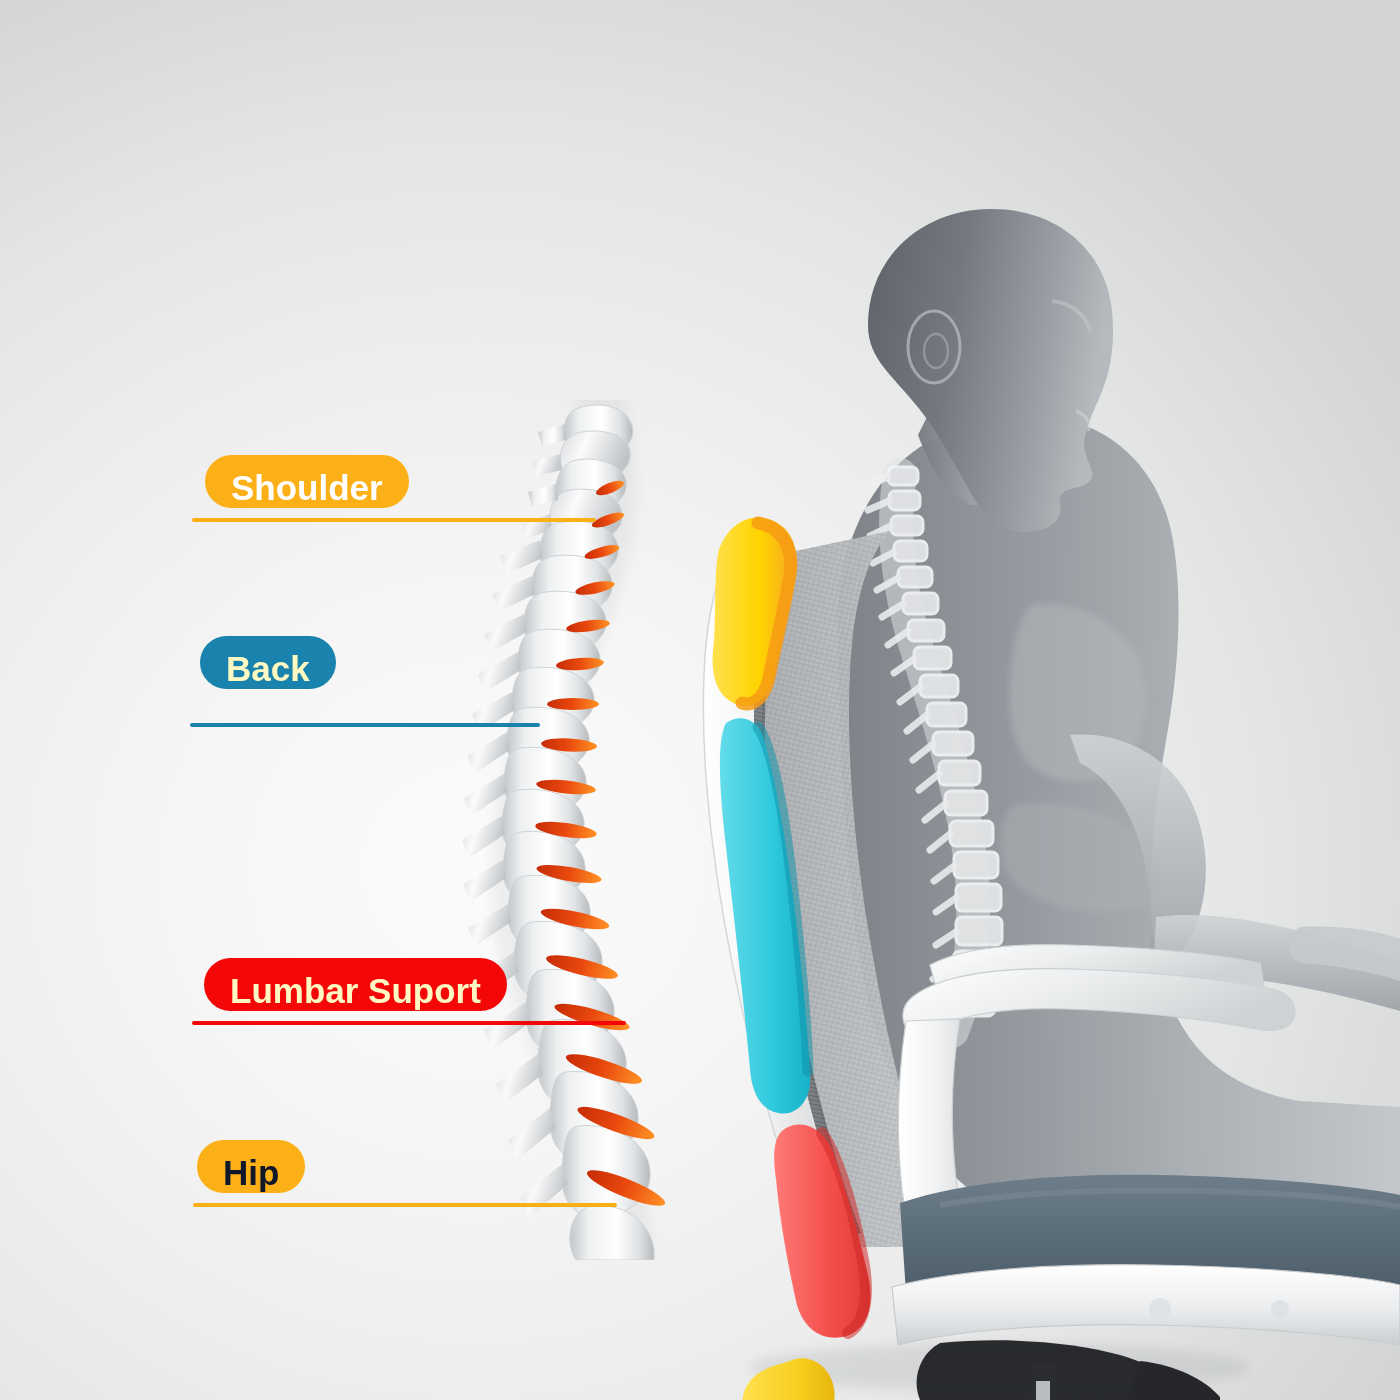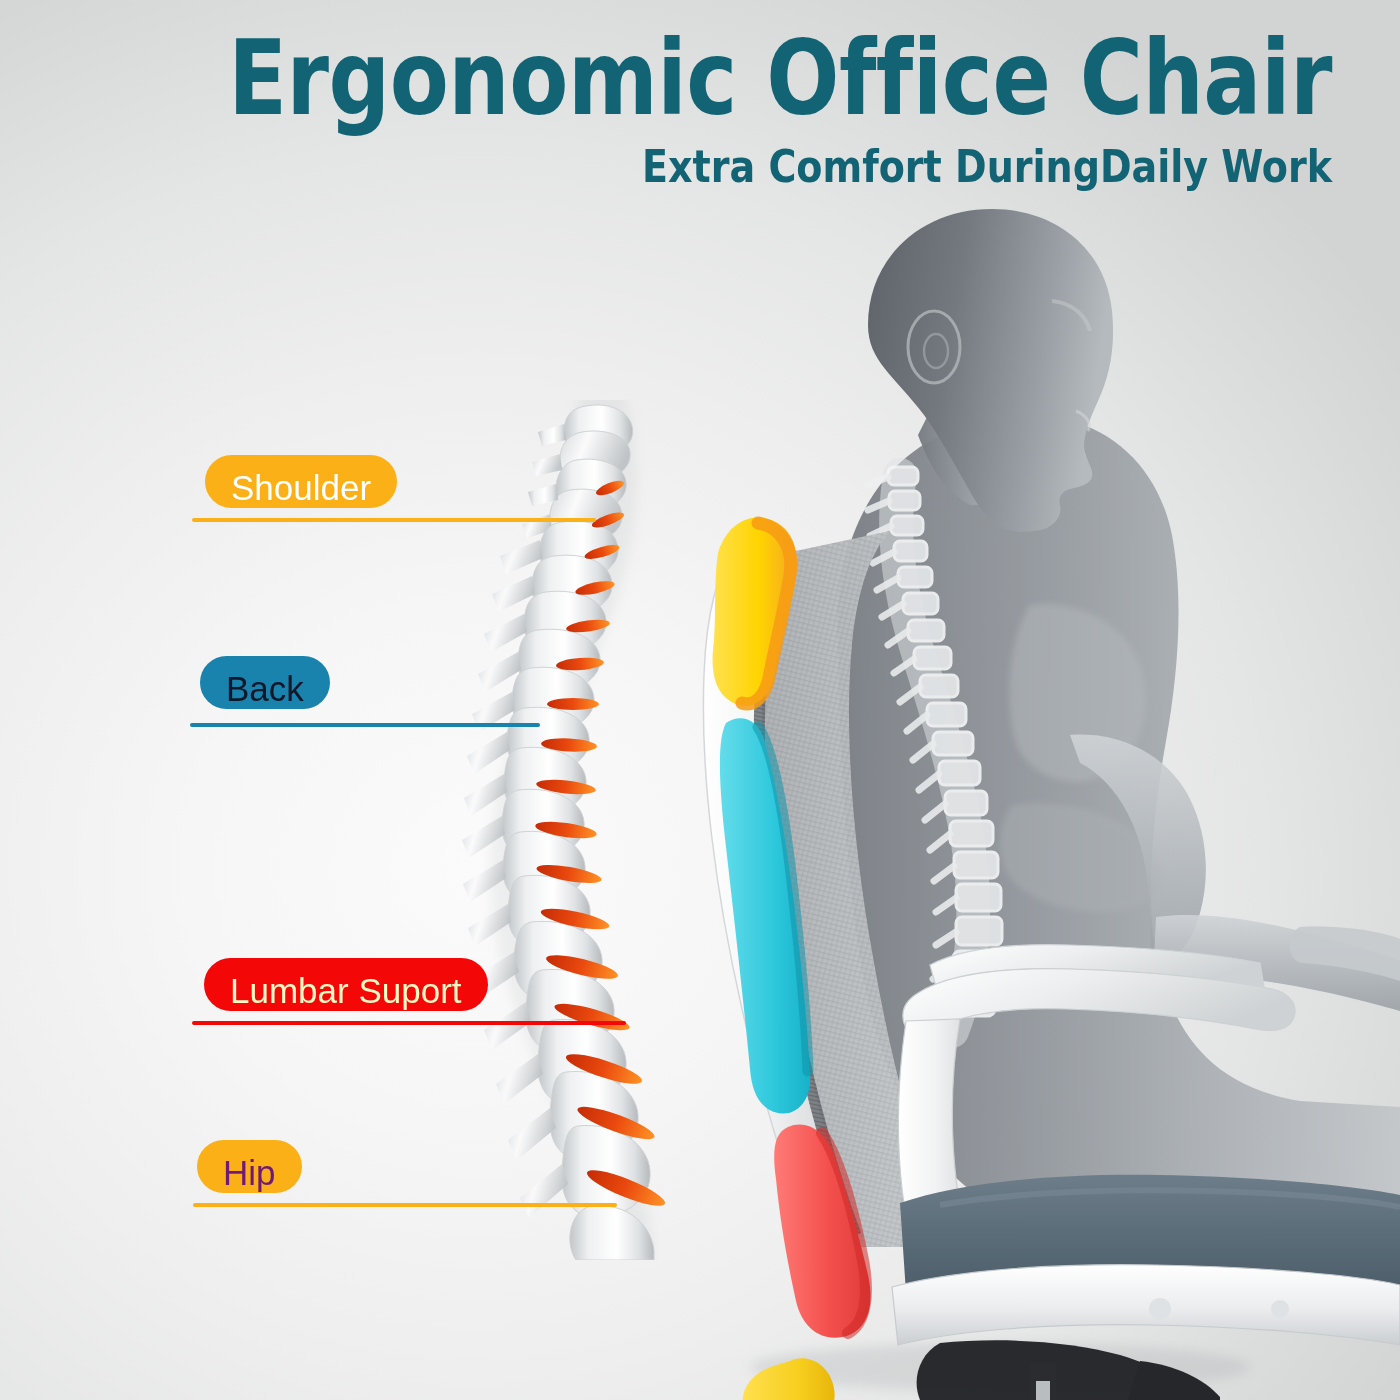--- a/index.html
+++ b/index.html
@@ -67,21 +67,21 @@
   
   .callout {
     position: absolute;
     z-index: 25;
   }
   .pill {
     display: inline-block;
     border-radius: 999px;
     color: #ffffff;
     font-size: 35px;
-    font-weight: 400;
+    font-weight: 700;
     line-height: 1;
     padding: 15px 26px 3px 26px;
     white-space: nowrap;
     box-sizing: border-box;
   }
   .leader {
     display: block;
     height: 4px;
     border-radius: 2px;
   }
@@ -105,24 +105,20 @@
     height: 1225px;
     z-index: 10;
   }
   .scene svg, .spine-wrap svg { display: block; }
 </style>
 </head>
 <body>
 
 <div id="poster">
 
-  <div class="header">
-    <h1 class="title">Ergonomic Office Chair</h1>
-    <h2 class="subtitle">Extra Comfort DuringDaily Work</h2>
-  </div>
 
   <div class="scene">
     <svg viewBox="0 0 800 1225" width="800" height="1225">
       <defs>
         <linearGradient id="gBody" x1="0" y1="0" x2="1" y2="0">
           <stop offset="0%" stop-color="#757a80"></stop>
           <stop offset="32%" stop-color="#8e9399"></stop>
           <stop offset="62%" stop-color="#a7acb1"></stop>
           <stop offset="100%" stop-color="#c2c6c9"></stop>
         </linearGradient>
@@ -593,26 +589,26 @@
       </g>
     </svg>
   </div>
 
   <div id="callout-layer">
       <div class="callout" style="left: 0px; top: 0px; width: 1400px; height: 0px;">
         <span class="pill" style="position: absolute; left: 205px; top: 455px; background: rgb(251, 176, 23); color: rgb(255, 255, 255);">Shoulder</span>
         <span class="leader" style="position: absolute; left: 192px; top: 518px; width: 404px; background: rgb(251, 176, 23);"></span>
       </div>
       <div class="callout" style="left: 0px; top: 0px; width: 1400px; height: 0px;">
-        <span class="pill" style="position: absolute; left: 200px; top: 656px; background: rgb(25, 130, 173); color: #0f172a;">Back</span>
+        <span class="pill" style="position: absolute; left: 200px; top: 636px; background: rgb(25, 130, 173); color: #fef9c3;">Back</span>
         <span class="leader" style="position: absolute; left: 190px; top: 723px; width: 350px; background: rgb(25, 130, 173);"></span>
       </div>
       <div class="callout" style="left: 0px; top: 0px; width: 1400px; height: 0px;">
         <span class="pill" style="position: absolute; left: 204px; top: 958px; background: rgb(243, 7, 7); color: #fef9c3;">Lumbar Suport</span>
         <span class="leader" style="position: absolute; left: 192px; top: 1021px; width: 434px; background: rgb(243, 7, 7);"></span>
       </div>
       <div class="callout" style="left: 0px; top: 0px; width: 1400px; height: 0px;">
-        <span class="pill" style="position: absolute; left: 197px; top: 1140px; background: rgb(251, 176, 23); color: #701a75;">Hip</span>
+        <span class="pill" style="position: absolute; left: 197px; top: 1140px; background: rgb(251, 176, 23); color: #0f172a;">Hip</span>
         <span class="leader" style="position: absolute; left: 193px; top: 1203px; width: 424px; background: rgb(251, 176, 23);"></span>
       </div>
     </div>
 
 </div>
 
 </body></html>

